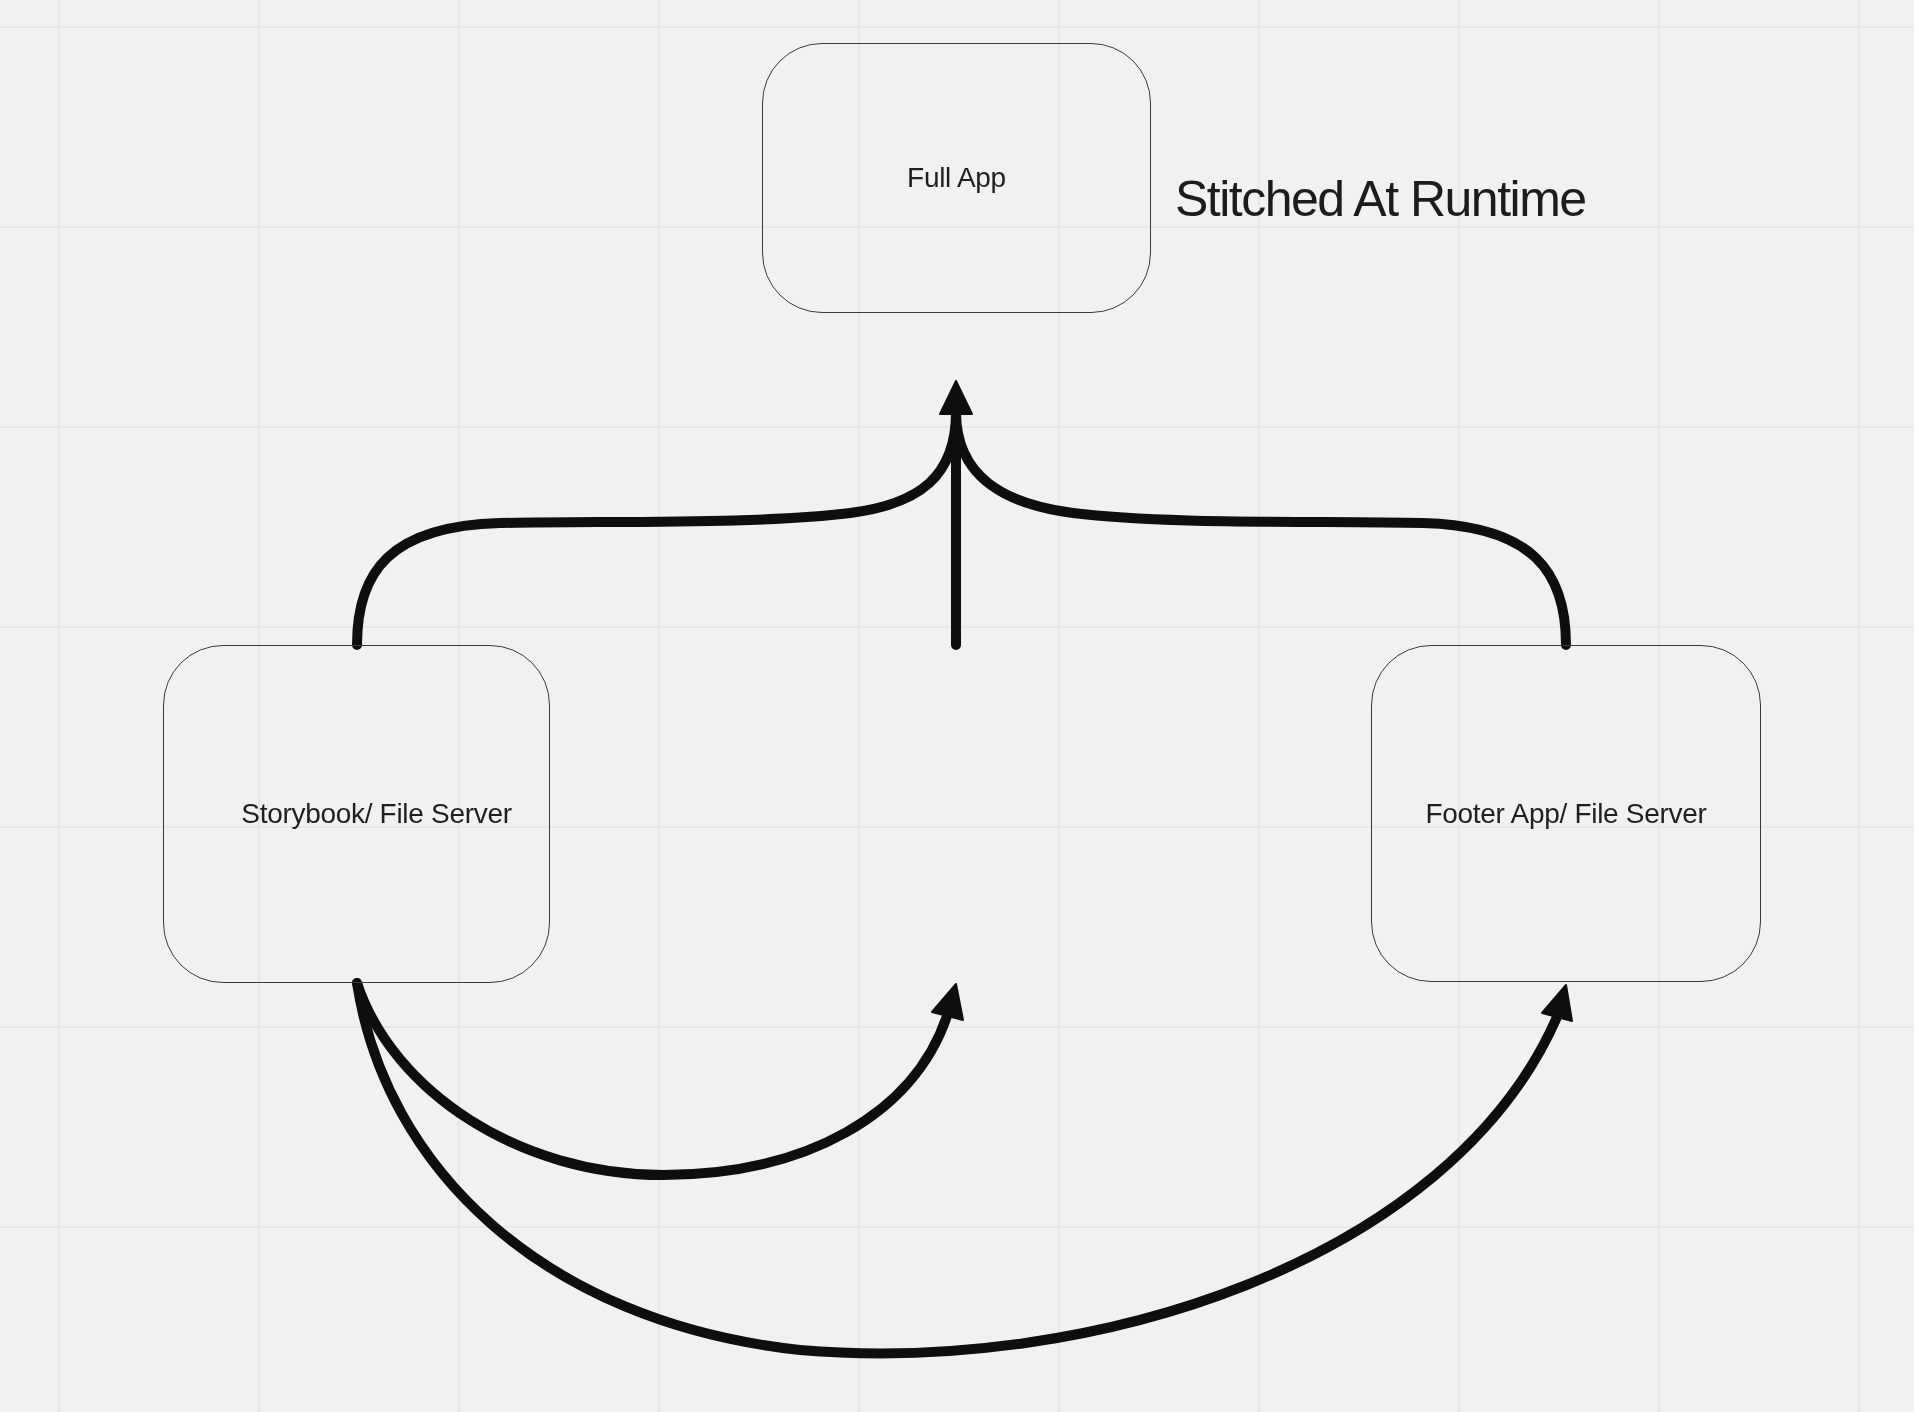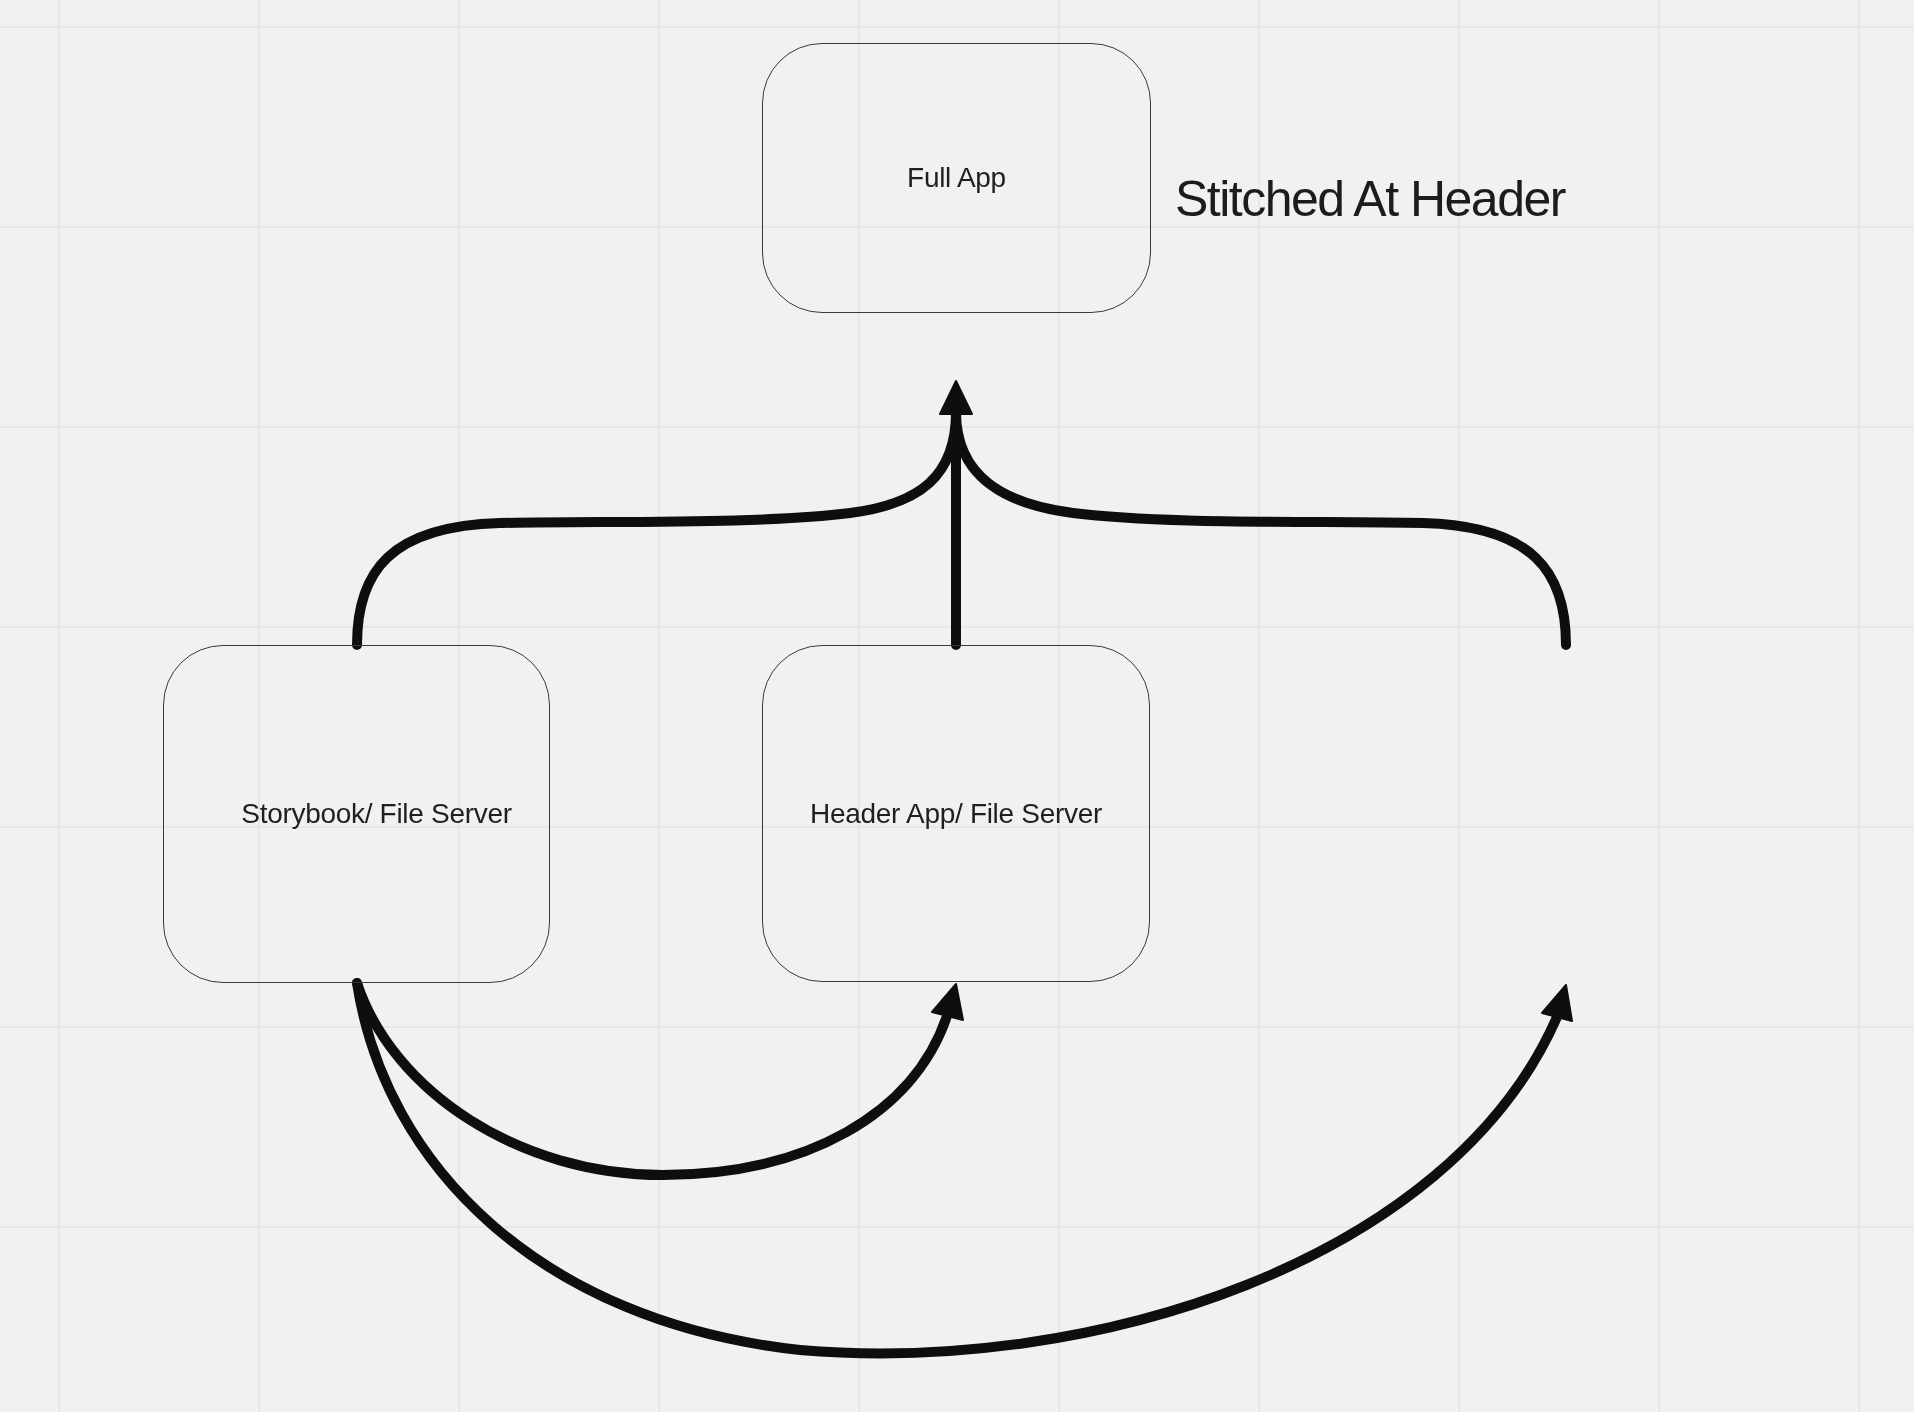--- a/index.html
+++ b/index.html
@@ -97,20 +97,20 @@
   </svg>
 
   <div class="node" style="left:762px; top:43px; width:389px; height:270px;">
     <span class="node-label">Full App</span>
   </div>
 
   <div class="node" style="left:163px; top:645px; width:387px; height:338px;padding-left:40px;">
     <span class="node-label">Storybook/ File Server</span>
   </div>
 
-  <div class="node" style="left:762px; top:645px; width:388px; height:337px;">
-    <span class="node-label">Header App/ File Server</span>
+
+  <div class="node" style="left:1371px; top:645px; width:390px; height:337px;">
+    <span class="node-label">Footer App/ File Server</span>
   </div>
 
-
-  <div class="diagram-title">Stitched At Header</div>
+  <div class="diagram-title">Stitched At Runtime</div>
 
 </div>
 
 </body></html>

